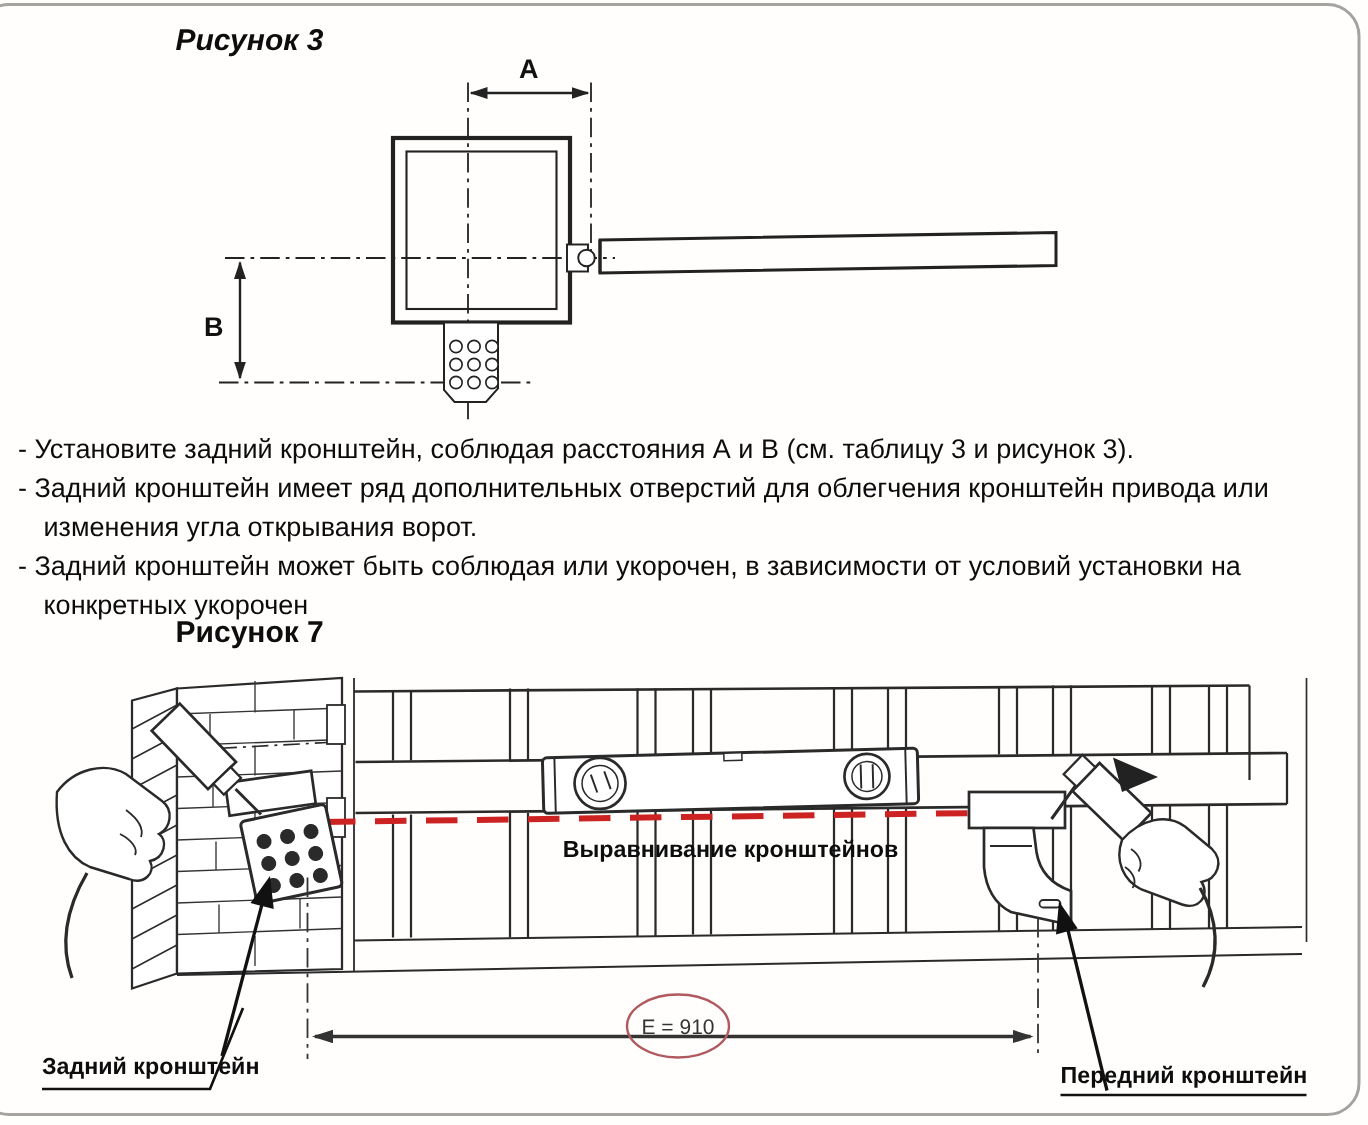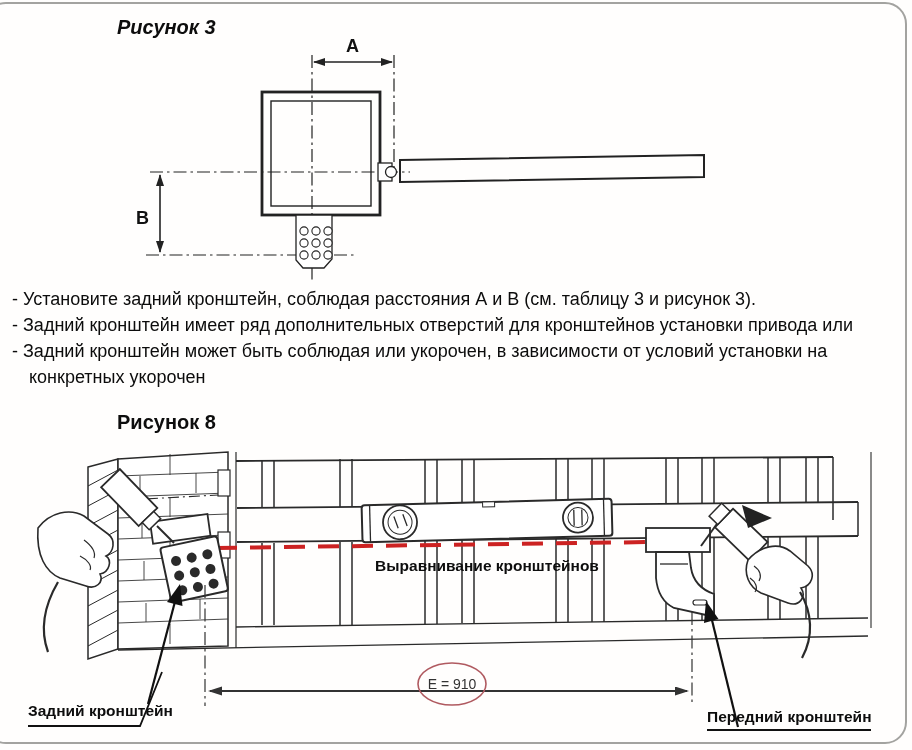--- a/index.html
+++ b/index.html
@@ -67,26 +67,27 @@
           <circle cx="316" cy="255" r="4.1"></circle>
           <circle cx="328" cy="255" r="4.1"></circle>
       </g>
     </g>
     <text class="dimlabel" x="346" y="52">A</text>
     <text class="dimlabel" x="136" y="224">B</text>
   </svg>
 
   <div class="notes">
     <div class="note-line">- Установите задний кронштейн, соблюдая расстояния А и В (см. таблицу 3 и рисунок 3).</div>
-    <div class="note-line">- Задний кронштейн имеет ряд дополнительных отверстий для кронштейнов установки привода или</div>
+    <div class="note-line">- Задний кронштейн имеет ряд дополнительных отверстий для облегчения кронштейн привода или</div>
+    <div class="note-line cont">изменения угла открывания ворот.</div>
     <div class="note-line">- Задний кронштейн может быть соблюдая или укорочен, в зависимости от условий установки на</div>
     <div class="note-line cont">конкретных укорочен</div>
   </div>
 
-  <div class="fig-title t4">Рисунок 8</div>
+  <div class="fig-title t4">Рисунок 7</div>
 
   <svg class="fig fig4" width="912" height="310" viewBox="0 440 912 310">
     <defs>
       <marker id="ah4" markerWidth="16" markerHeight="12" refX="12" refY="4.5" orient="auto-start-reverse" markerUnits="userSpaceOnUse">
         <path d="M0,0 L14,4.5 L0,9 Z" fill="#333"></path>
       </marker>
     </defs>
 
     <g stroke="#2a2a2a" fill="none" stroke-width="1.5">
       <path d="M88,467 L118,459 L118,649 L88,659 Z" fill="#fff"></path>

